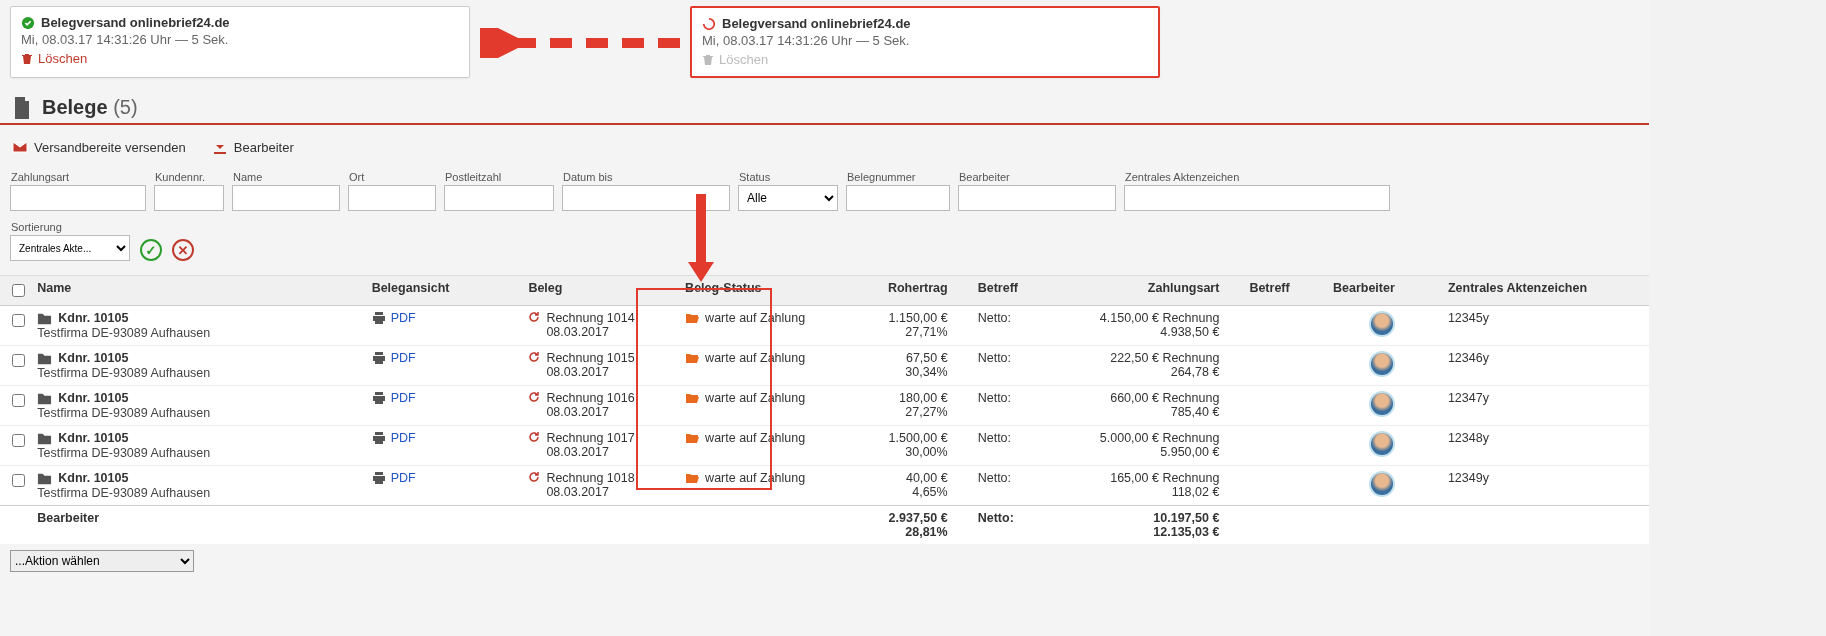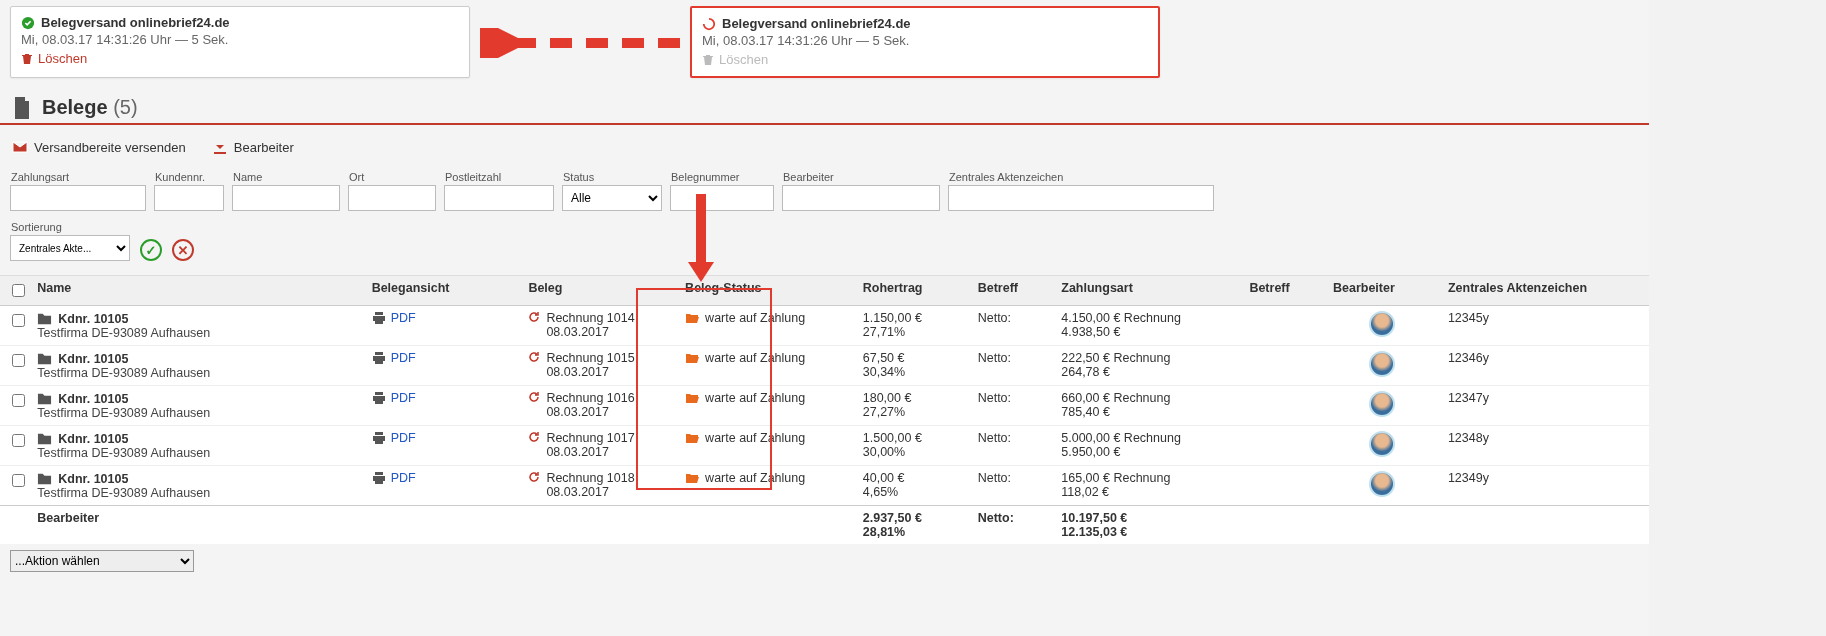--- a/index.html
+++ b/index.html
@@ -48,27 +48,27 @@
   .iconbtn { width:22px; height:22px; border:2px solid; border-radius:50%; display:flex; align-items:center; justify-content:center; font-weight:bold; cursor:pointer;}
   .okbtn { border-color:#2a9d2a; color:#2a9d2a;}
   .xbtn  { border-color:#c0392b; color:#c0392b;}
 
   
   .tablewrap { background:#fff; margin:8px 0 0 0; border-top:1px solid #ddd;}
   table { width:100%; border-collapse:collapse; table-layout:fixed;}
   th,td { text-align:left; padding:5px 8px; vertical-align:top; font-size:12.5px;}
   thead th { background:#f0f0f0; border-bottom:1px solid #ccc; color:#333; font-weight:bold;}
   tbody tr { border-bottom:1px solid #eee;}
-  .num { text-align:left; padding-right:22px;}
+  .num { text-align:right; padding-right:22px;}
   .center { text-align:center;}
   .chk { width:28px;}
   .col-name{width:320px;} .col-ba{width:150px;} .col-bl{width:150px;} .col-bs{width:170px;}
   .col-ro{width:110px;} .col-bt{width:80px;} .col-zl{width:180px;} .col-btr{width:80px;}
   .col-be{width:110px;} .col-zak{width:200px;}
-  .name-main { font-weight:bold; display:flex; align-items:center; gap:6px;}
+  .name-main { font-weight:bold; display:flex; gap:6px;}
   .name-sub { color:#444;}
   .pdf-link { color:#2156c5; display:flex; align-items:center; gap:5px;}
   .beleg-cell { display:flex; gap:6px;}
   .beleg-lines { display:flex; flex-direction:column;}
   .status-cell { display:flex; align-items:center; gap:6px;}
   .status-ic { color:#e86a1f; width:14px; height:12px;}
   .avatar { width:26px; height:26px; border-radius:50%; background:radial-gradient(circle at 50% 35%, #e8b890 0 35%, #3a6d9c 60% 100%); border:2px solid #bfe0ef; display:inline-block;}
   tfoot td { font-weight:bold; border-top:1px solid #ccc;}
   .box-highlight { position:absolute; border:2px solid #e23b2e; pointer-events:none;}
   .hl-col { left:636px; top:288px; width:136px; height:202px;}
@@ -165,20 +165,24 @@
         <label>Name</label>
         <input class="w-nm" style="">
       </div>
     <div class="fgrp">
         <label>Ort</label>
         <input class="w-ort" style="">
       </div>
     <div class="fgrp">
         <label>Postleitzahl</label>
         <input class="w-plz" style="">
+      </div>
+    <div class="fgrp">
+        <label>Datum bis</label>
+        <input class="w-db" style="">
       </div>
     <div class="fgrp">
         <label>Status</label>
         <select class="w-st"><option>Alle</option></select>
       </div>
     <div class="fgrp">
         <label>Belegnummer</label>
         <input class="w-bn" style="">
       </div>
     <div class="fgrp">

